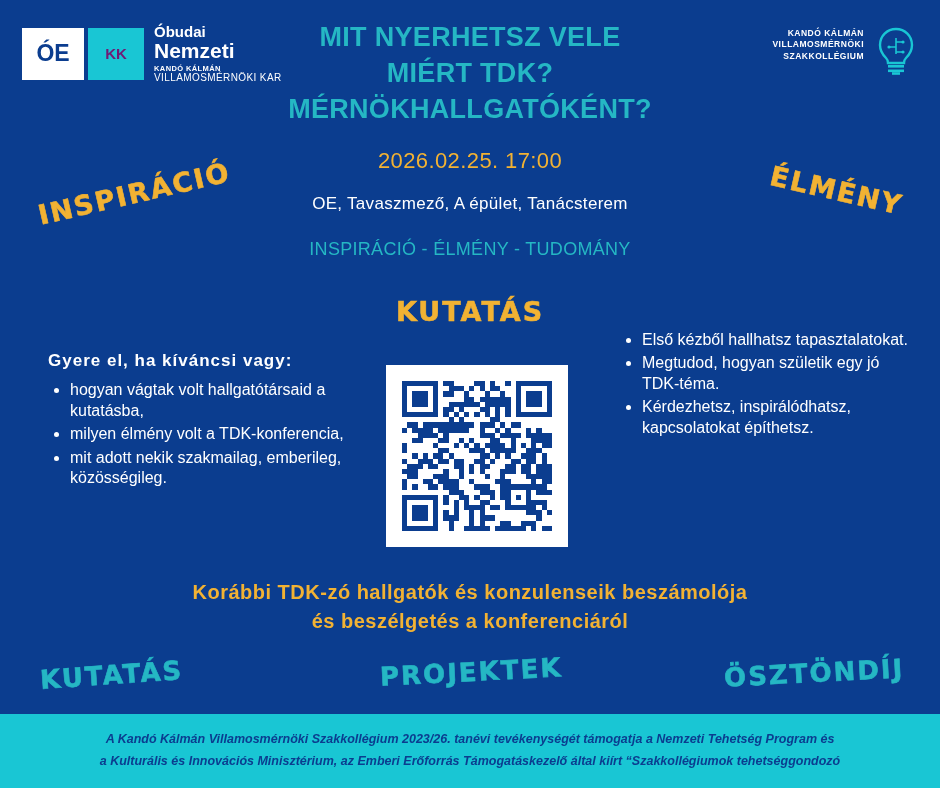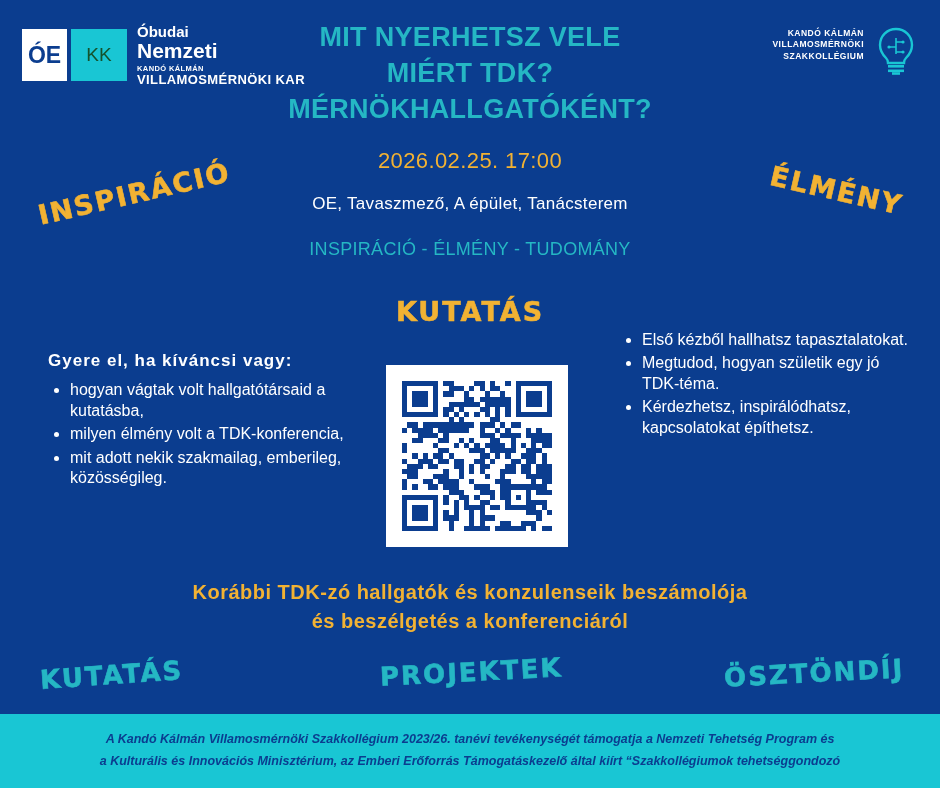--- a/index.html
+++ b/index.html
@@ -26,21 +26,21 @@
   .logo-oe {
     position: absolute;
     left: 22px;
     top: 24px;
     display: flex;
     align-items: center;
     gap: 0;
   }
   .logo-oe-white {
     background: #ffffff;
-    width: 45px;
+    width: 62px;
     height: 52px;
     display: flex;
     align-items: center;
     justify-content: center;
   }
   .logo-oe-white .oe-text {
     color: #0b3d8f;
     font-size: 23px;
     font-weight: bold;
     letter-spacing: 0px;
@@ -48,23 +48,23 @@
   .logo-oe-cyan {
     background: #19c6d4;
     width: 56px;
     height: 52px;
     display: flex;
     align-items: center;
     justify-content: center;
     margin-left: 4px;
   }
   .logo-oe-cyan .kvk-text {
-    color: #14532d;
-    font-size: 19px;
-    font-weight: normal;
+    color: #701a75;
+    font-size: 15px;
+    font-weight: bold;
   }
   .logo-oe-words {
     margin-left: 10px;
     line-height: 1.05;
   }
   .logo-oe-words .l1 {
     color: #ffffff;
     font-size: 15px;
     font-weight: bold;
   }
@@ -75,22 +75,22 @@
   }
   .logo-oe-words .l3 {
     color: #ffffff;
     font-size: 7.5px;
     font-weight: bold;
     letter-spacing: 0.4px;
     margin-top: 3px;
   }
   .logo-oe-words .l4 {
     color: #ffffff;
-    font-size: 13px;
-    font-weight: bold;
+    font-size: 10px;
+    font-weight: normal;
     letter-spacing: 0.4px;
   }
 
   .logo-szk {
     position: absolute;
     right: 22px;
     top: 26px;
     display: flex;
     align-items: flex-start;
     gap: 10px;

